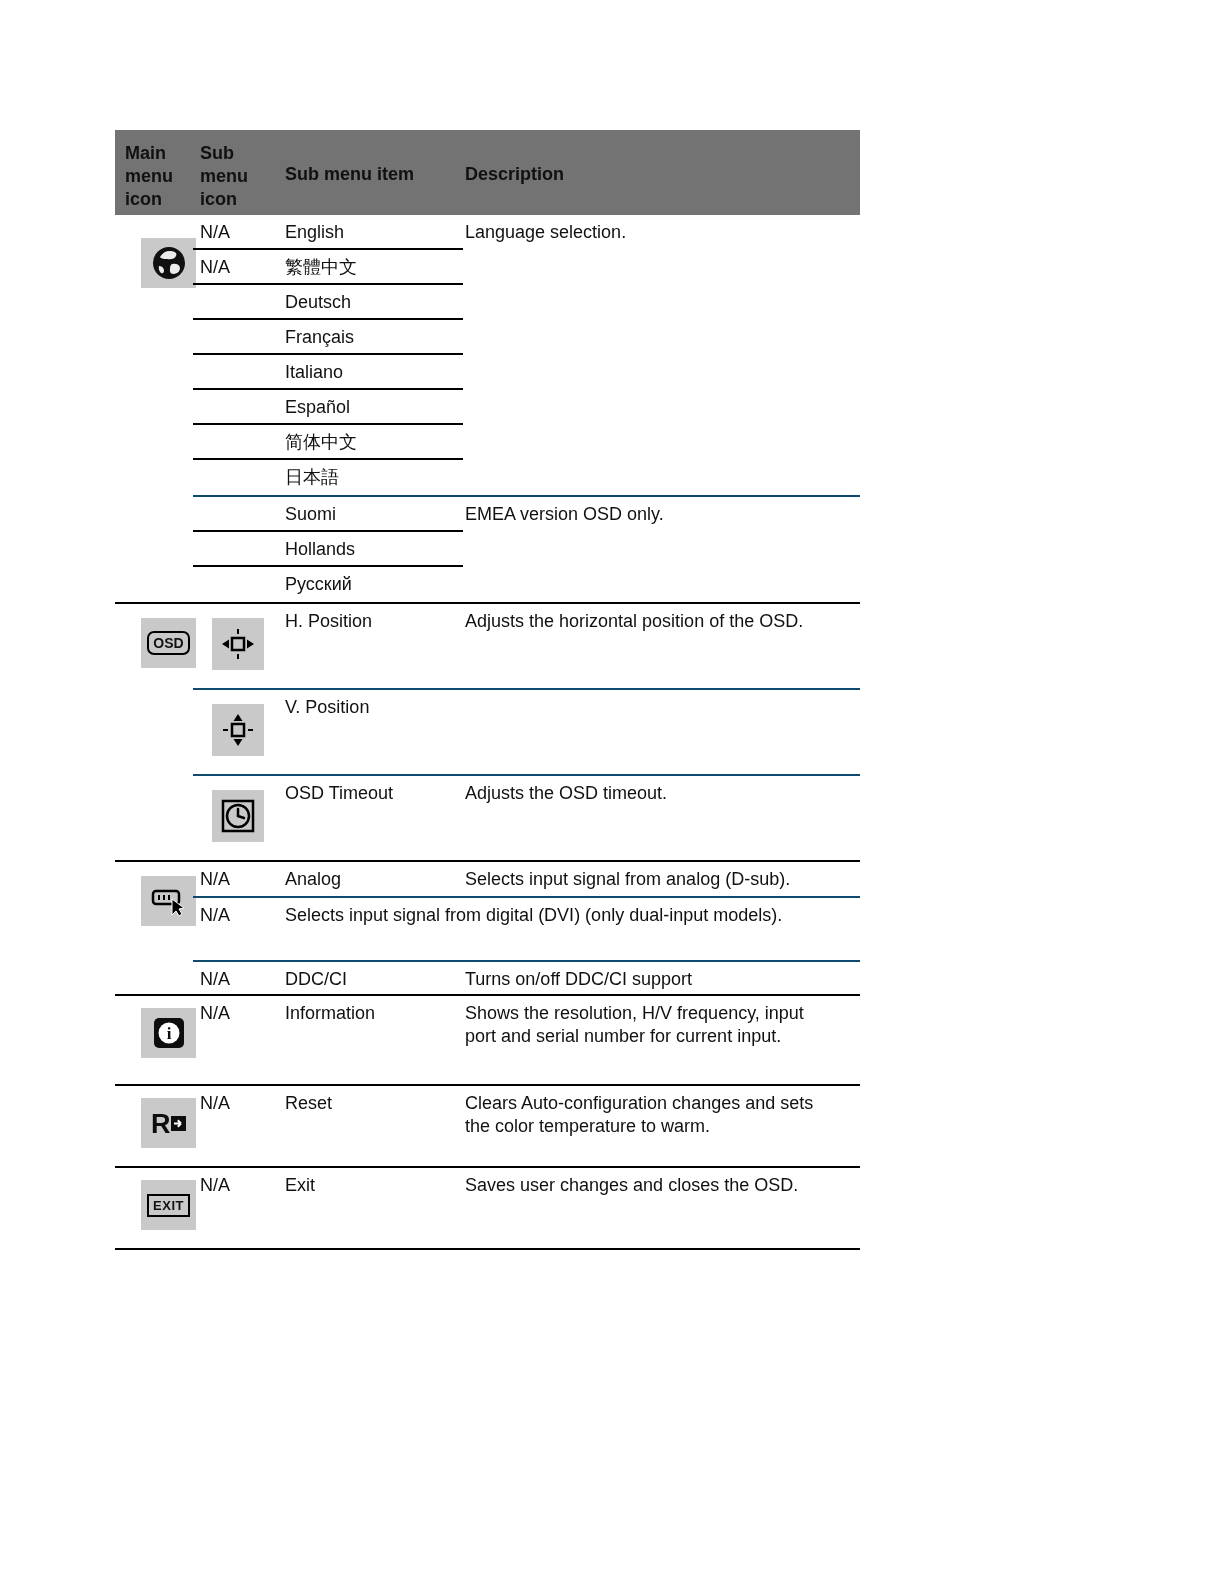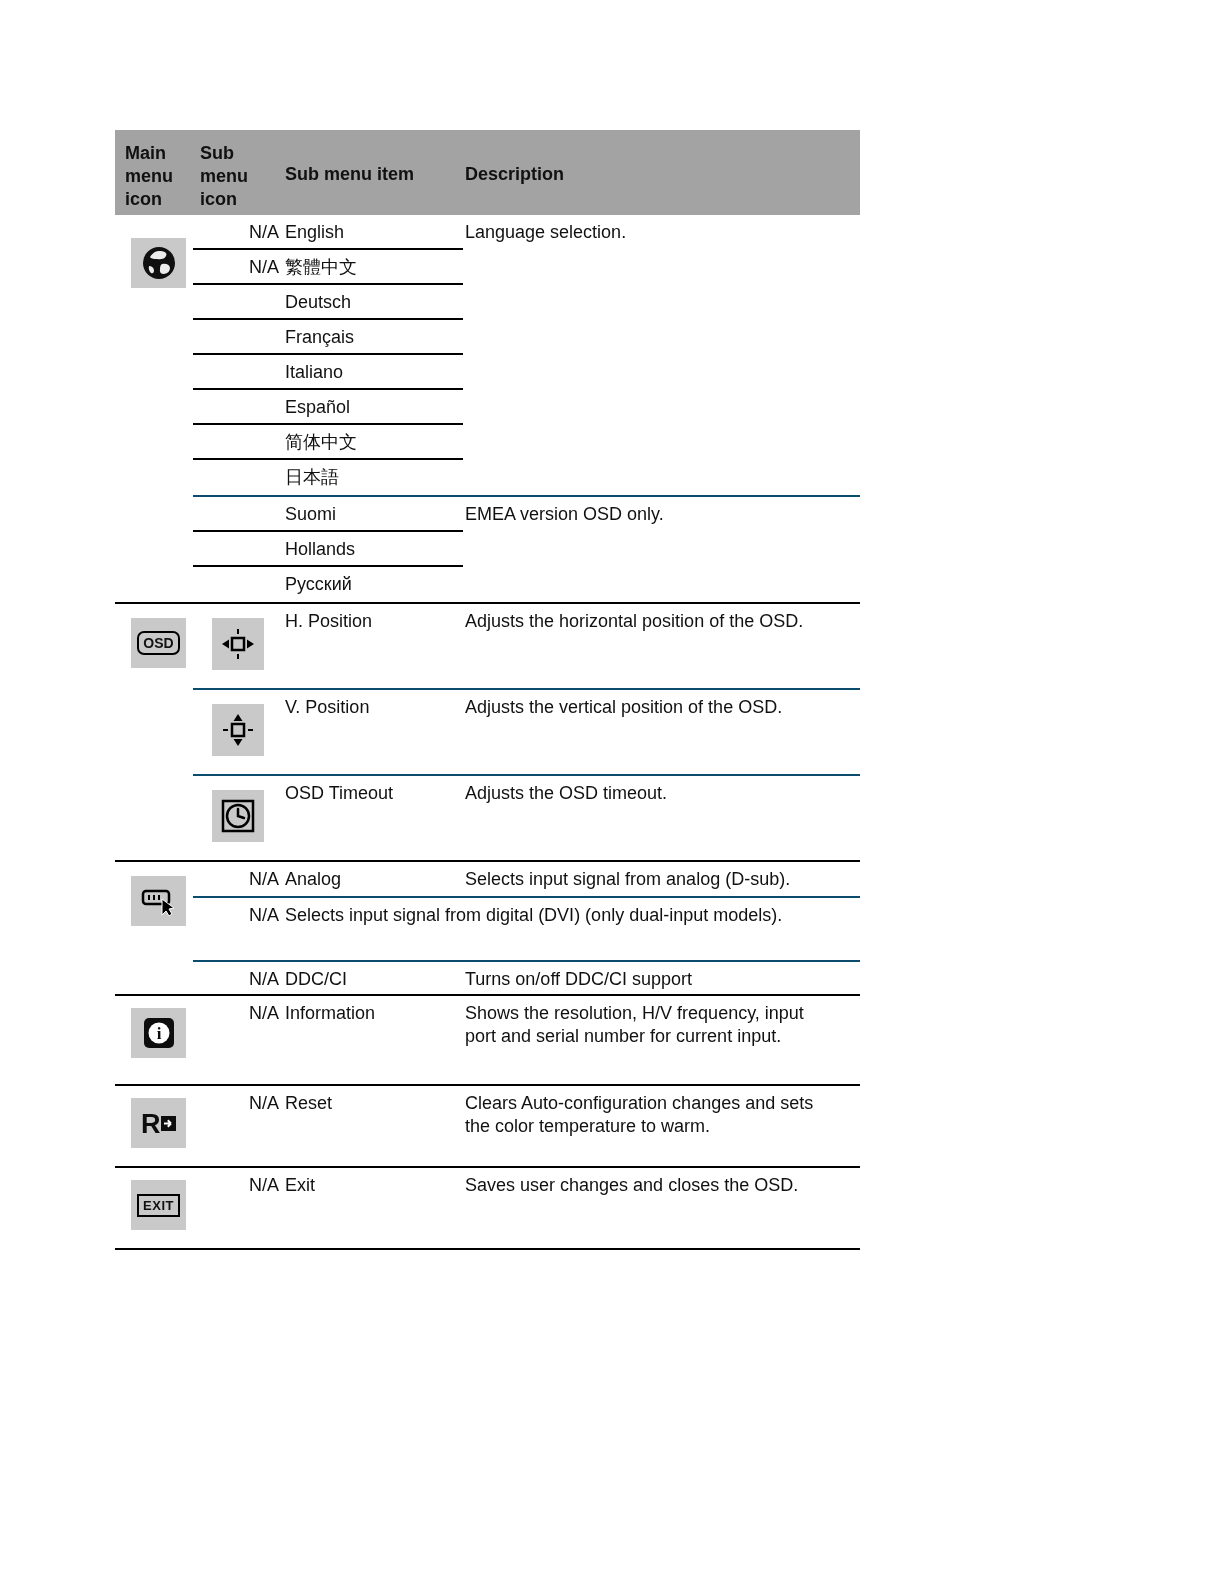--- a/index.html
+++ b/index.html
@@ -11,47 +11,47 @@
   }
   .osd-table{position:absolute;left:115px;top:130px;width:745px;font-size:18px;line-height:23px;}
 
   
   .c1{width:78px;box-sizing:border-box;flex:none;}
   .c2{width:90px;box-sizing:border-box;flex:none;}
   .c3{width:180px;box-sizing:border-box;flex:none;}
   .c4{flex:1;box-sizing:border-box;min-width:0;}
 
   
-  .thead{display:flex;background:#a3a3a3;height:85px;font-weight:bold;box-sizing:border-box;}
+  .thead{display:flex;background:#737373;height:85px;font-weight:bold;box-sizing:border-box;}
   .hc{padding-top:12px;}
   .thead .c1{padding-left:10px;padding-right:8px;}
   .thead .c2{padding-left:7px;padding-right:10px;}
   .thead .c3{padding-left:2px;padding-top:33px;}
   .thead .c4{padding-left:2px;padding-top:33px;}
 
   
   .section{display:flex;border-bottom:2px solid #000;}
   .section .rows{flex:1;min-width:0;}
   .row{display:flex;position:relative;}
   .row.b-long{border-bottom:2px solid #0c4a6e;}
   .row.b-short::after{content:"";position:absolute;left:0;bottom:0;width:270px;height:2px;background:#000;}
-  .cell.c2{padding:6px 4px 0 7px;text-align:right;}
+  .cell.c2{padding:6px 4px 0 7px;}
   .cell.c3{padding:6px 6px 0 2px;}
   .cell.c4{padding:6px 30px 0 2px;}
   .lang-row{height:35px;}
   .tall-row{min-height:84px;}
   .rh34{min-height:34px;}
   .rh62{min-height:62px;}
   .rh32{min-height:32px;}
   .rh88{min-height:88px;}
   .rh80{min-height:80px;}
 
   
   .icon-box{background:#c9c9c9;display:flex;align-items:center;justify-content:center;flex:none;}
-  .main-box{width:55px;height:50px;margin-left:16px;}
+  .main-box{width:55px;height:50px;margin-left:26px;}
   .mt23{margin-top:23px;}
   .mt14{margin-top:14px;}
   .mt12{margin-top:12px;}
   .sub-box{width:52px;height:52px;margin:8px 0 8px 12px;}
   .icon-cell{padding:0;}
 
   .osd-badge{border:2px solid #000;border-radius:7px;padding:2px 4px;font-size:14px;font-weight:bold;line-height:16px;}
   .exit-badge{border:2px solid #000;padding:2px 4px;font-size:13px;font-weight:bold;line-height:15px;letter-spacing:0.5px;}
 </style>
 </head>
@@ -165,21 +165,20 @@
               <svg width="38" height="38" viewBox="0 0 38 38">
                 <rect x="13" y="13" width="12" height="12" fill="none" stroke="#000" stroke-width="2.5"></rect>
                 <polygon points="19,3 14.5,10 23.5,10" fill="#000"></polygon>
                 <polygon points="19,35 14.5,28 23.5,28" fill="#000"></polygon>
                 <line x1="4" y1="19" x2="9" y2="19" stroke="#000" stroke-width="2"></line>
                 <line x1="29" y1="19" x2="34" y2="19" stroke="#000" stroke-width="2"></line>
               </svg>
             </div>
           </div>
           <div class="cell c3">V. Position</div>
-          <div class="cell c4">Adjusts the vertical position of the OSD.</div>
         </div>
         <div class="row tall-row">
           <div class="cell c2 icon-cell">
             <div class="icon-box sub-box">
               <svg width="38" height="38" viewBox="0 0 38 38">
                 <rect x="4" y="4" width="30" height="30" fill="none" stroke="#000" stroke-width="2.5"></rect>
                 <circle cx="19" cy="19" r="11" fill="none" stroke="#000" stroke-width="2.5"></circle>
                 <path d="M19 12 L19 19 L25 21" fill="none" stroke="#000" stroke-width="2.5" stroke-linecap="round"></path>
               </svg>
             </div>

